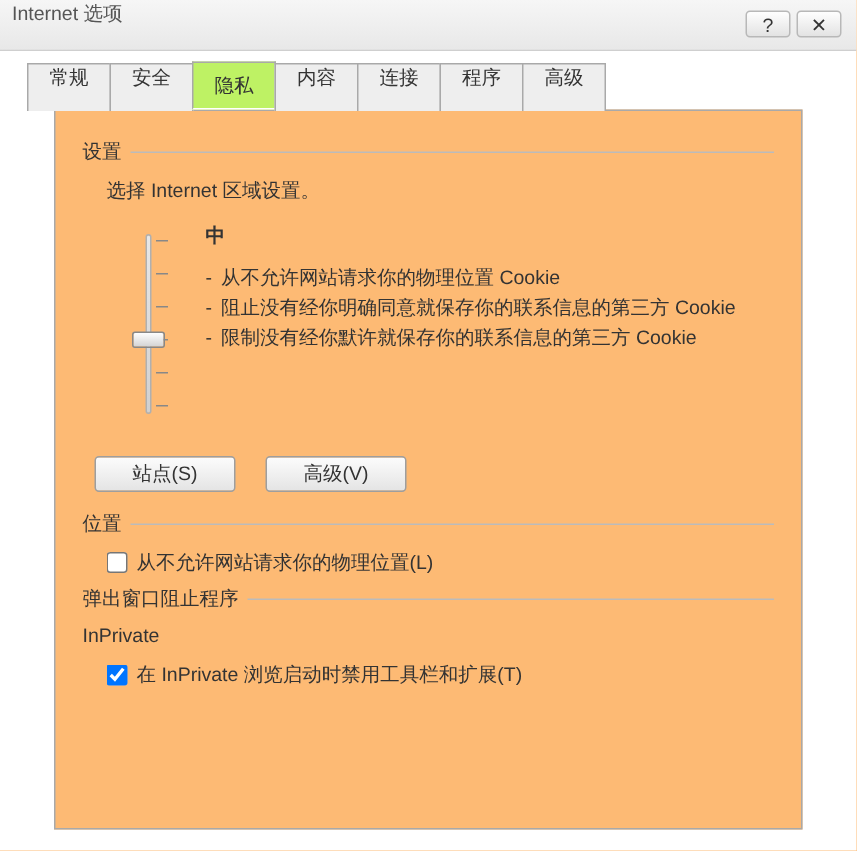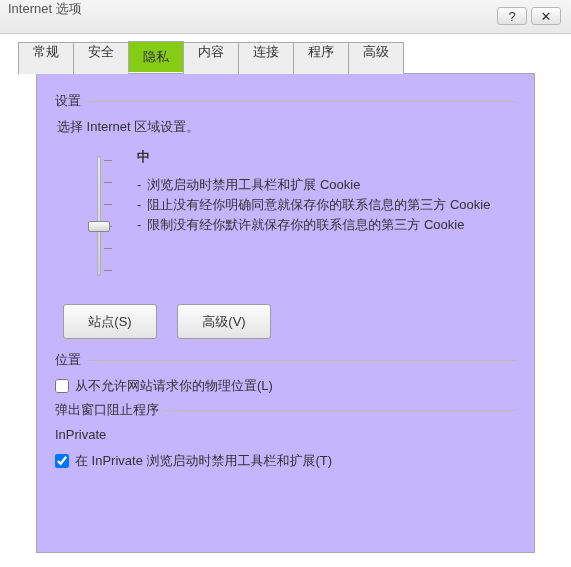--- a/index.html
+++ b/index.html
@@ -4,39 +4,39 @@
 <style>
 *{box-sizing:border-box;margin:0;padding:0;font-family:"SimSun","宋体",sans-serif;font-size:13px;color:#333}
 body{background:#fff;width:571px;height:567px;overflow:hidden}
 .titlebar{height:34px;background:linear-gradient(#f6f6f6,#e8e8e8);border-bottom:1px solid #cfcfcf;display:flex;align-items:flex-start;padding:0 8px;position:relative}
 .titlebar .title{color:#555}
 .winbtns{position:absolute;right:10px;top:7px;display:flex;gap:4px}
 .winbtn{width:30px;height:18px;border:1px solid #b8b8b8;border-radius:3px;background:linear-gradient(#fefefe,#e3e3e3);display:flex;align-items:center;justify-content:center;font-size:12px;color:#666;cursor:pointer}
 .tabs{padding:7px 18px 0 18px}
 .tabrow{display:flex}
 .tab{padding:0 14px;border:1px solid #a9a9a9;background:#eee;border-bottom:none;margin-right:-1px;cursor:pointer;position:relative;top:1px}
-.tab.active{background:#84cc16;border-bottom:1px solid #fff;top:0;padding-top:6px;padding-bottom:6px}
-.panel{border:1px solid #a9a9a9;margin:0 18px 12px 18px;padding:12px 18px 18px 18px;background:#c4b5fd;min-height:480px}
+.tab.active{background:#bef264;border-bottom:1px solid #fff;top:0;padding-top:6px;padding-bottom:6px}
+.panel{border:1px solid #a9a9a9;margin:0 18px 12px 18px;padding:12px 18px 18px 18px;background:#fdba74;min-height:480px}
 .section-divider{display:flex;align-items:center;margin:6px 0 8px 0;font-weight:normal}
 .section-divider .lbl{margin-right:6px}
 .section-divider .line{flex:1;height:1px;background:#bbb}
-.desc{margin:4px 0 10px 2px}
+.desc{margin:4px 0 10px 16px}
 .slider-row{display:flex;align-items:flex-start;margin-top:4px;margin-bottom:18px}
 .slider-box{width:40px;height:140px;position:relative;margin:0 18px 0 24px}
 .slider-track{position:absolute;left:18px;top:10px;width:4px;height:120px;background:linear-gradient(#e8e8e8,#d0d0d0);border:1px solid #b0b0b0;border-radius:2px}
 .slider-tick{position:absolute;left:25px;width:8px;height:1px;background:#888}
 .slider-thumb{position:absolute;left:9px;width:22px;height:11px;background:linear-gradient(#fdfdfd,#d4d4d4);border:1px solid #888;border-radius:2px;cursor:pointer}
 .slider-info{flex:1}
 .slider-level{font-weight:bold;margin-top:2px;margin-bottom:10px}
 .bullet{display:flex;margin-bottom:2px;line-height:18px}
 .bullet .dash{margin:0 6px 0 0}
 .btnrow{display:flex;gap:20px;margin-top:6px;margin-bottom:12px;padding-left:8px}
-.btn{min-width:94px;height:35px;background:linear-gradient(#fcfcfc,#e4e4e4);border:1px solid #9e9e9e;border-radius:3px;cursor:pointer;font-size:13px;padding:0 8px;display:inline-flex;align-items:center;justify-content:center}
+.btn{min-width:94px;height:24px;background:linear-gradient(#fcfcfc,#e4e4e4);border:1px solid #9e9e9e;border-radius:3px;cursor:pointer;font-size:13px;padding:0 8px;display:inline-flex;align-items:center;justify-content:center}
 .btn:disabled{color:#aaa;cursor:default;border-color:#c0c0c0}
-.row-between{display:flex;align-items:flex-start;justify-content:space-between;margin:6px 0}
+.row-between{display:flex;align-items:flex-start;justify-content:space-between;margin:6px 16px}
 .chk{display:flex;align-items:center;gap:6px}
 .chk input{width:14px;height:14px;cursor:pointer}
 .inpriv{margin-top:8px}
 </style>
 </head>
 <body>
 
 <div class="titlebar">
   <span class="title">Internet 选项</span>
   <div class="winbtns">
@@ -76,21 +76,21 @@
         <div class="slider-tick" style="top:58px"></div>
         <div class="slider-tick" style="top:80px"></div>
         <div class="slider-tick" style="top:102px"></div>
         <div class="slider-tick" style="top:124px"></div>
         <div class="slider-thumb" style="top:75px"></div>
       </div>
       <div class="slider-info">
         <div class="slider-level">中</div>
         <div class="bullet">
             <span class="dash">-</span>
-            <span>浏览启动时禁用工具栏和扩展 Cookie</span>
+            <span>从不允许网站请求你的物理位置 Cookie</span>
           </div>
         <div class="bullet">
             <span class="dash">-</span>
             <span>阻止没有经你明确同意就保存你的联系信息的第三方 Cookie</span>
           </div>
         <div class="bullet">
             <span class="dash">-</span>
             <span>限制没有经你默许就保存你的联系信息的第三方 Cookie</span>
           </div>
       </div>

